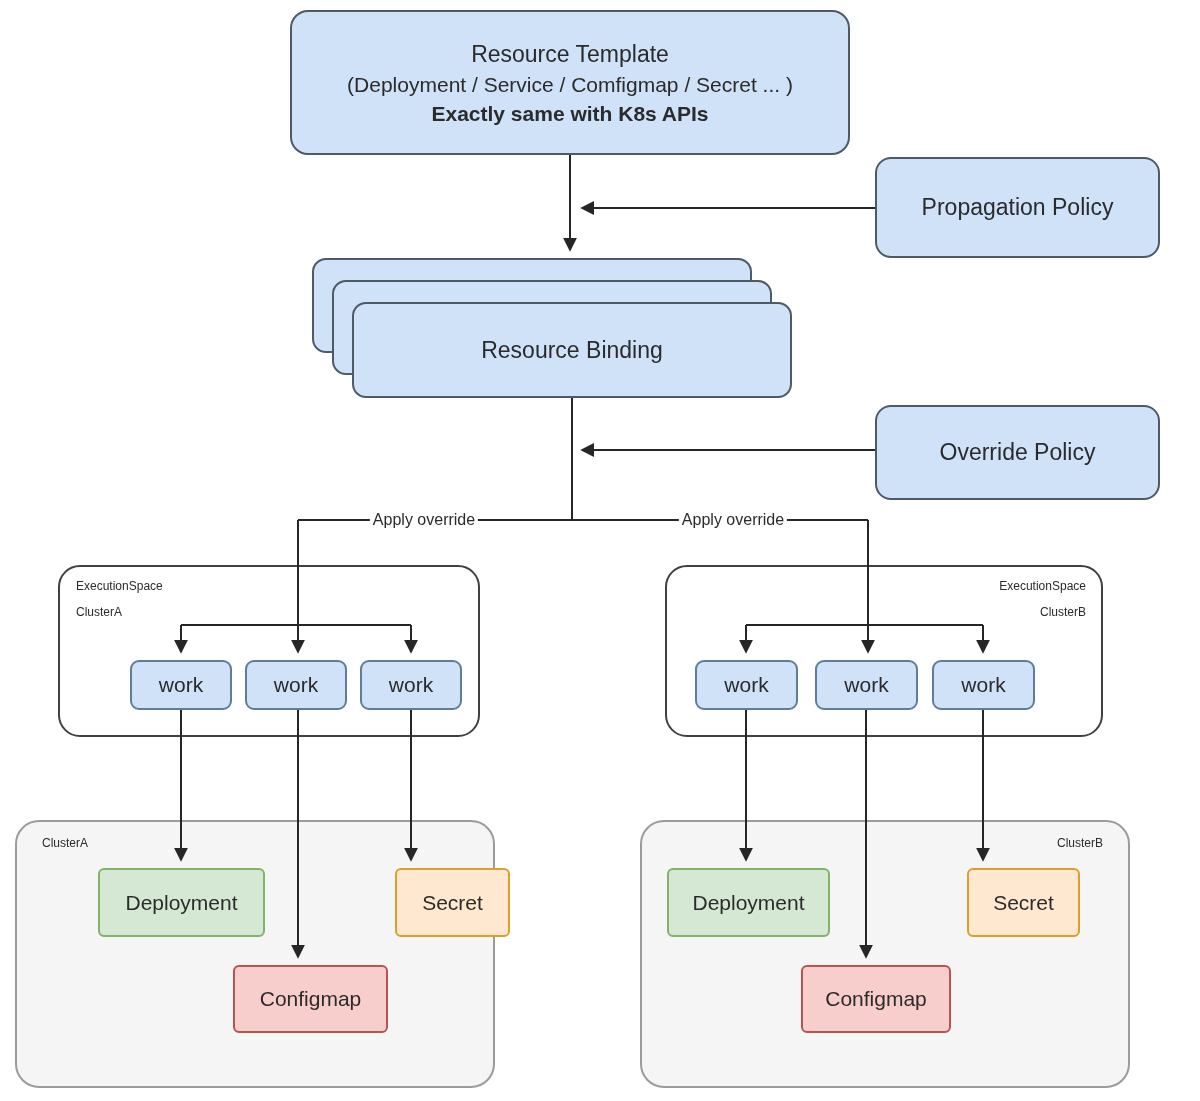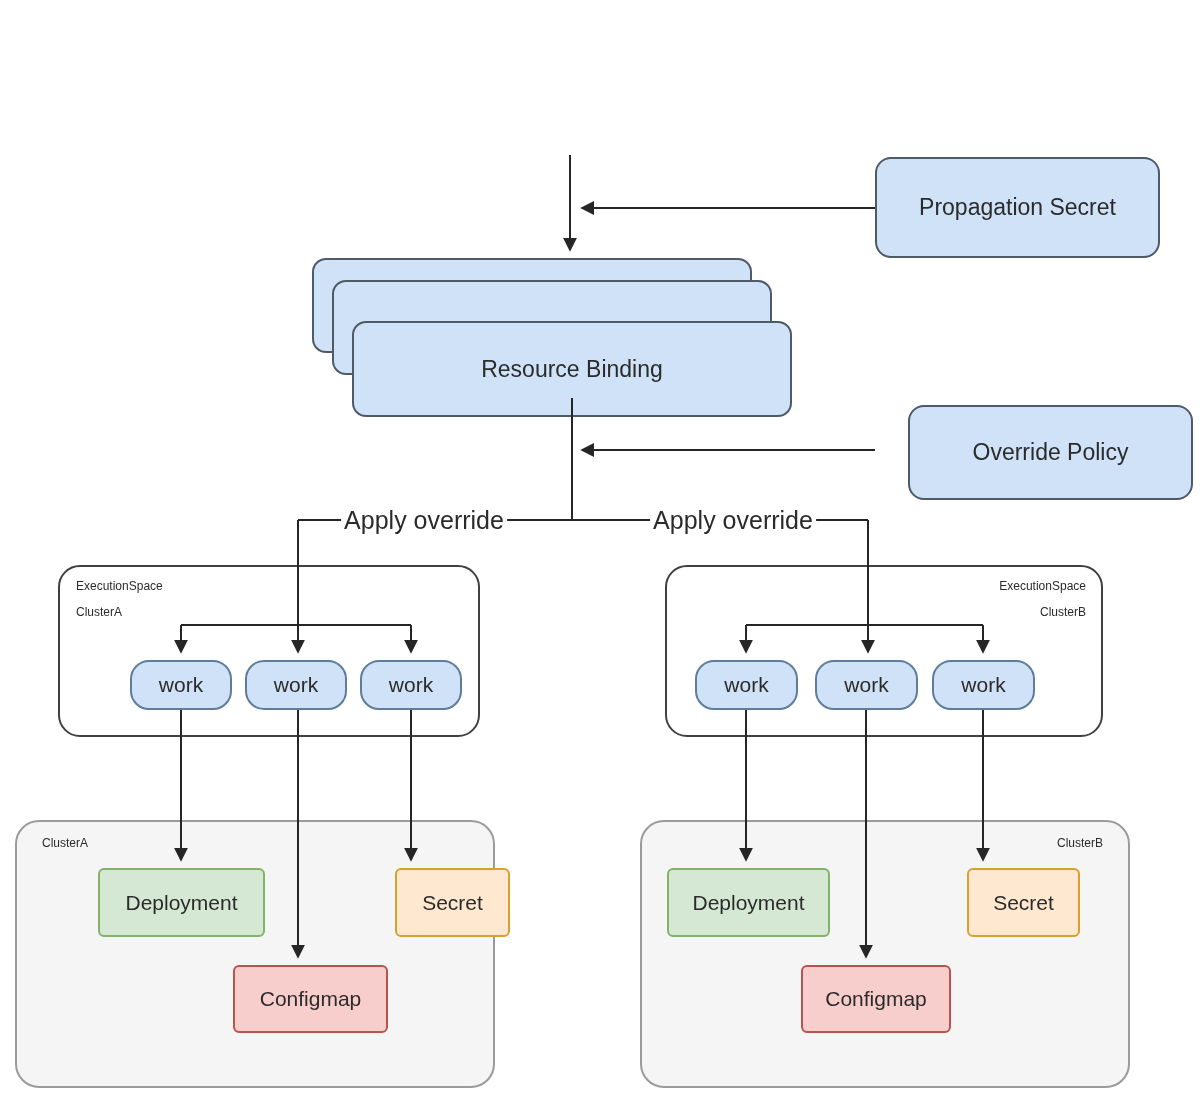--- a/index.html
+++ b/index.html
@@ -21,21 +21,21 @@
     text-align: center;
   }
   .blue {
     background: var(--blue-fill, #cfe2f8);
     border: 2px solid var(--blue-stroke, #4e5a66);
   }
   .node-lg { border-radius: 18px; font-size: 23px; }
   .policy  { border-radius: 16px; font-size: 23px; }
   .stacked { border-radius: 14px; }
   .work {
-    border-radius: 19px;
+    border-radius: 9px;
     font-size: 21px;
     border-color: var(--work-stroke, #5f7d9a);
   }
   .container-box {
     position: absolute;
     box-sizing: border-box;
     background: #ffffff;
     border: 2px solid var(--exec-stroke, #404040);
     border-radius: 22px;
   }
@@ -62,21 +62,21 @@
   .res-orange { background: var(--orange-fill, #ffe8cf); border-color: var(--orange-stroke, #d8a02e); margin-left: 40px; }
   .res-red    { background: var(--red-fill,    #f8cecc); border-color: var(--red-stroke,    #b85450); margin-left: 11px; }
   .tpl-line1 { font-size: 23px; line-height: 32px; }
   .tpl-line2 { font-size: 21px; line-height: 29px; }
   .tpl-line3 { font-size: 21px; line-height: 29px; font-weight: bold; }
   .edge-label {
     position: absolute;
     transform: translate(-50%, -50%);
     background: #ffffff;
     padding: 0 3px;
-    font-size: 25px;
+    font-size: 16px;
     z-index: 30;
     white-space: nowrap;
   }
   #edges {
     position: absolute;
     left: 0; top: 0;
     width: 1200px; height: 1101px;
     z-index: 20;
     pointer-events: none;
   }
@@ -85,32 +85,37 @@
     stroke-width: 2;
     fill: none;
   }
   #edges .arrowhead { fill: var(--line-color, #262626); }
 </style>
 </head>
 <body>
 
 <div id="canvas">
 
+  <div class="box blue node-lg" style="left:290px; top:10px; width:560px; height:145px; flex-direction:column;">
+    <div class="tpl-line1">Resource Template</div>
+    <div class="tpl-line2">(Deployment / Service / Comfigmap / Secret ... )</div>
+    <div class="tpl-line3">Exactly same with K8s APIs</div>
+  </div>
 
   <div class="box blue policy" style="left:875px; top:157px; width:285px; height:101px;">
-    <span>Propagation Secret</span>
+    <span>Propagation Policy</span>
   </div>
 
   <div class="box blue stacked" style="left:312px; top:258px; width:440px; height:95px;"></div>
   <div class="box blue stacked" style="left:332px; top:280px; width:440px; height:95px;"></div>
-  <div class="box blue stacked" style="left:352px; top:302px; width:440px; height:96px; font-size:23px;margin-top:19px;">
+  <div class="box blue stacked" style="left:352px; top:302px; width:440px; height:96px; font-size:23px;">
     <span>Resource Binding</span>
   </div>
 
-  <div class="box blue policy" style="left:908px; top:405px; width:285px; height:95px;">
+  <div class="box blue policy" style="left:875px; top:405px; width:285px; height:95px;">
     <span>Override Policy</span>
   </div>
 
   <div class="container-box" style="left:58px; top:565px; width:422px; height:172px;"></div>
   <div class="corner-label" style="left:76px; top:573px; text-align:left;"><span>ExecutionSpace</span><br><span>ClusterA</span></div>
 
   <div class="box blue work" style="left:130px; top:660px; width:102px; height:50px;">
     <span>work</span>
   </div>
   <div class="box blue work" style="left:245px; top:660px; width:102px; height:50px;">

